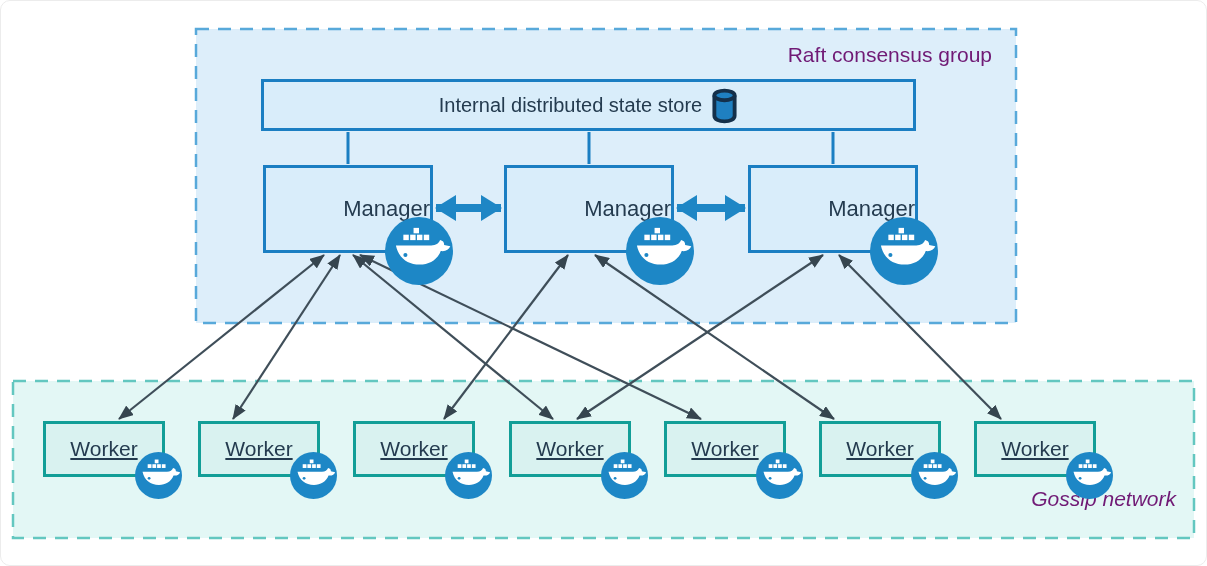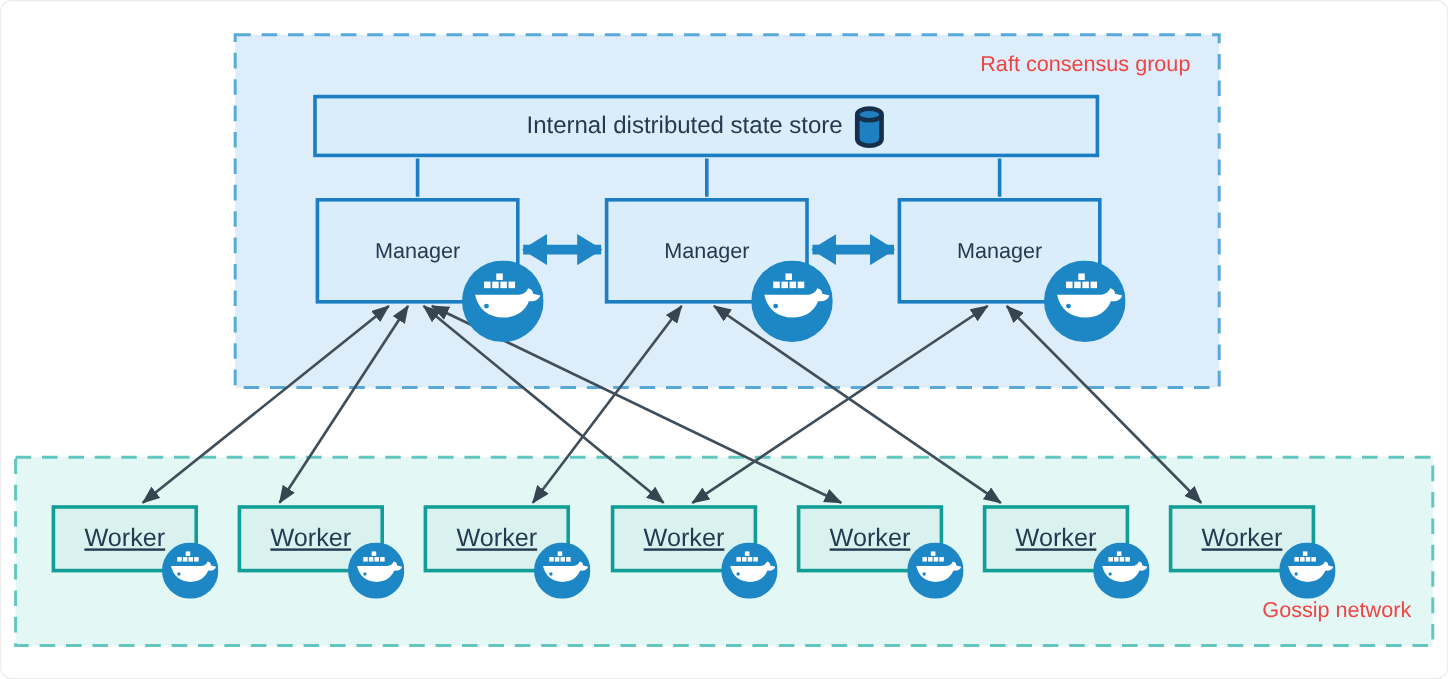--- a/index.html
+++ b/index.html
@@ -10,31 +10,31 @@
   }
   #diagram-svg{position:absolute;left:0;top:0;width:1207px;height:566px;}
   .box{
     position:absolute;display:flex;align-items:center;justify-content:center;
     box-sizing:border-box;color:#243b4f;
   }
   .store-box{
     background:#d9edfa;border:3px solid #1b7ec2;font-size:20px;gap:9px;
   }
   .manager-box{
-    background:#d9edfa;border:3px solid #1b7ec2;font-size:18px;
+    background:#d9edfa;border:3px solid #1b7ec2;font-size:22px;justify-content:flex-end;
   }
   .worker-box{
     background:#d9f2f0;border:3px solid #129e97;font-size:21px;text-decoration:underline;
   }
   .whale{position:absolute;}
   .zone-label{
-    position:absolute;color:#ef4444;font-size:18px;white-space:nowrap;
+    position:absolute;color:#701a75;font-size:21px;white-space:nowrap;
   }
   #raft-label{top:42px;right:214px;}
-  #gossip-label{top:497px;right:30px;}
+  #gossip-label{top:486px;right:30px;font-style:italic;}
 </style>
 </head>
 <body>
 
 <div id="stage">
 
   <svg id="diagram-svg" viewBox="0 0 1207 566">
     <defs>
       <marker id="dark-head" markerUnits="userSpaceOnUse" markerWidth="15" markerHeight="12" refX="14" refY="6" orient="auto-start-reverse">
         <path d="M0,0 L15,6 L0,12 z" fill="#36454f"></path>

